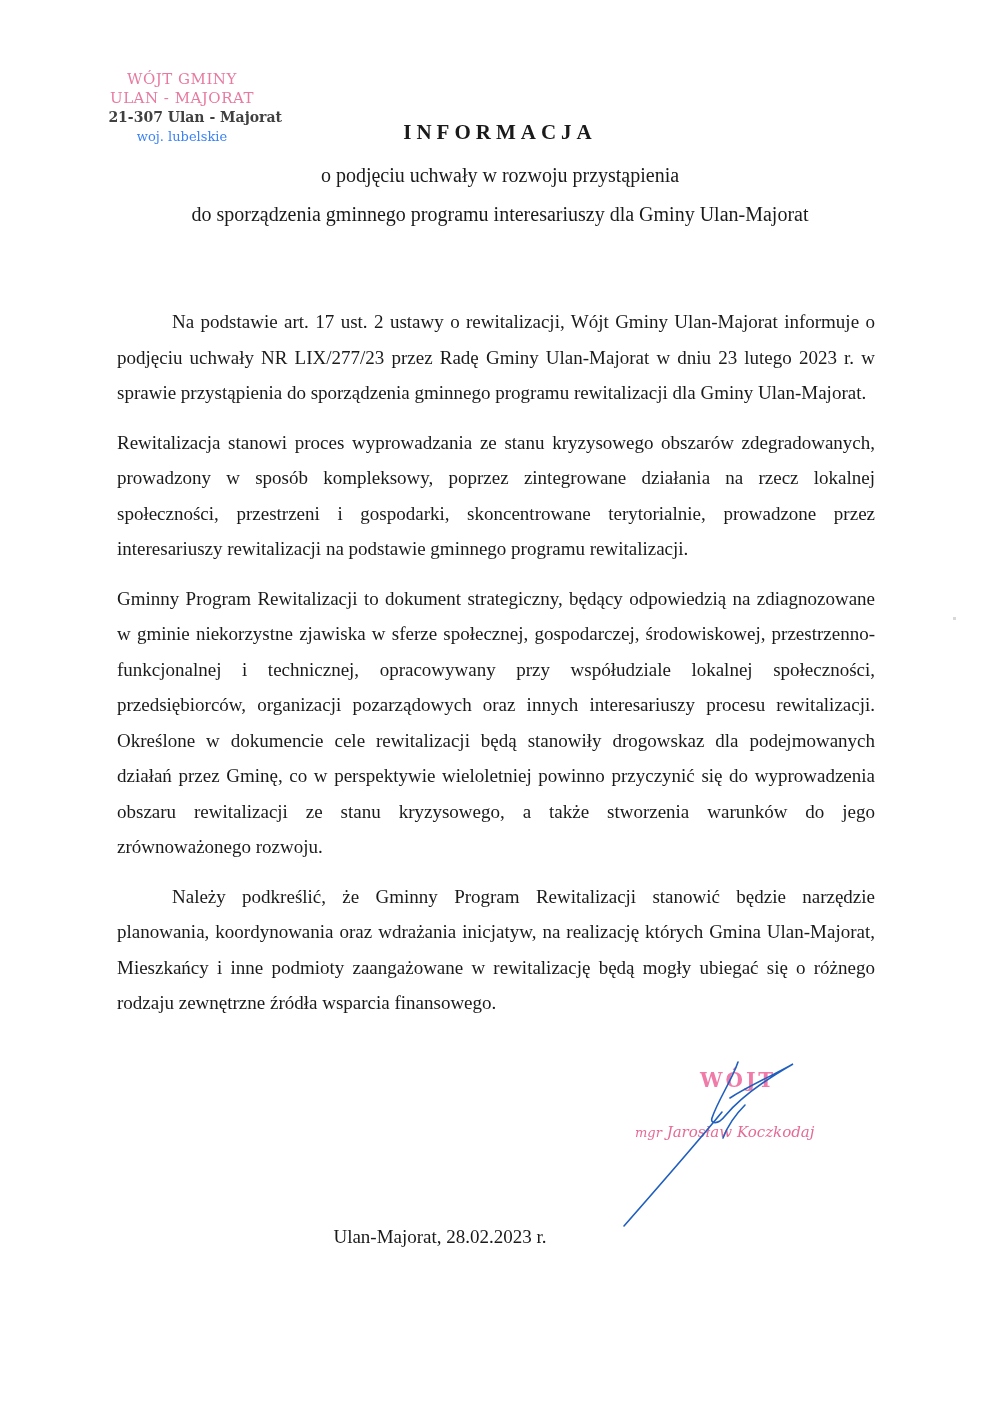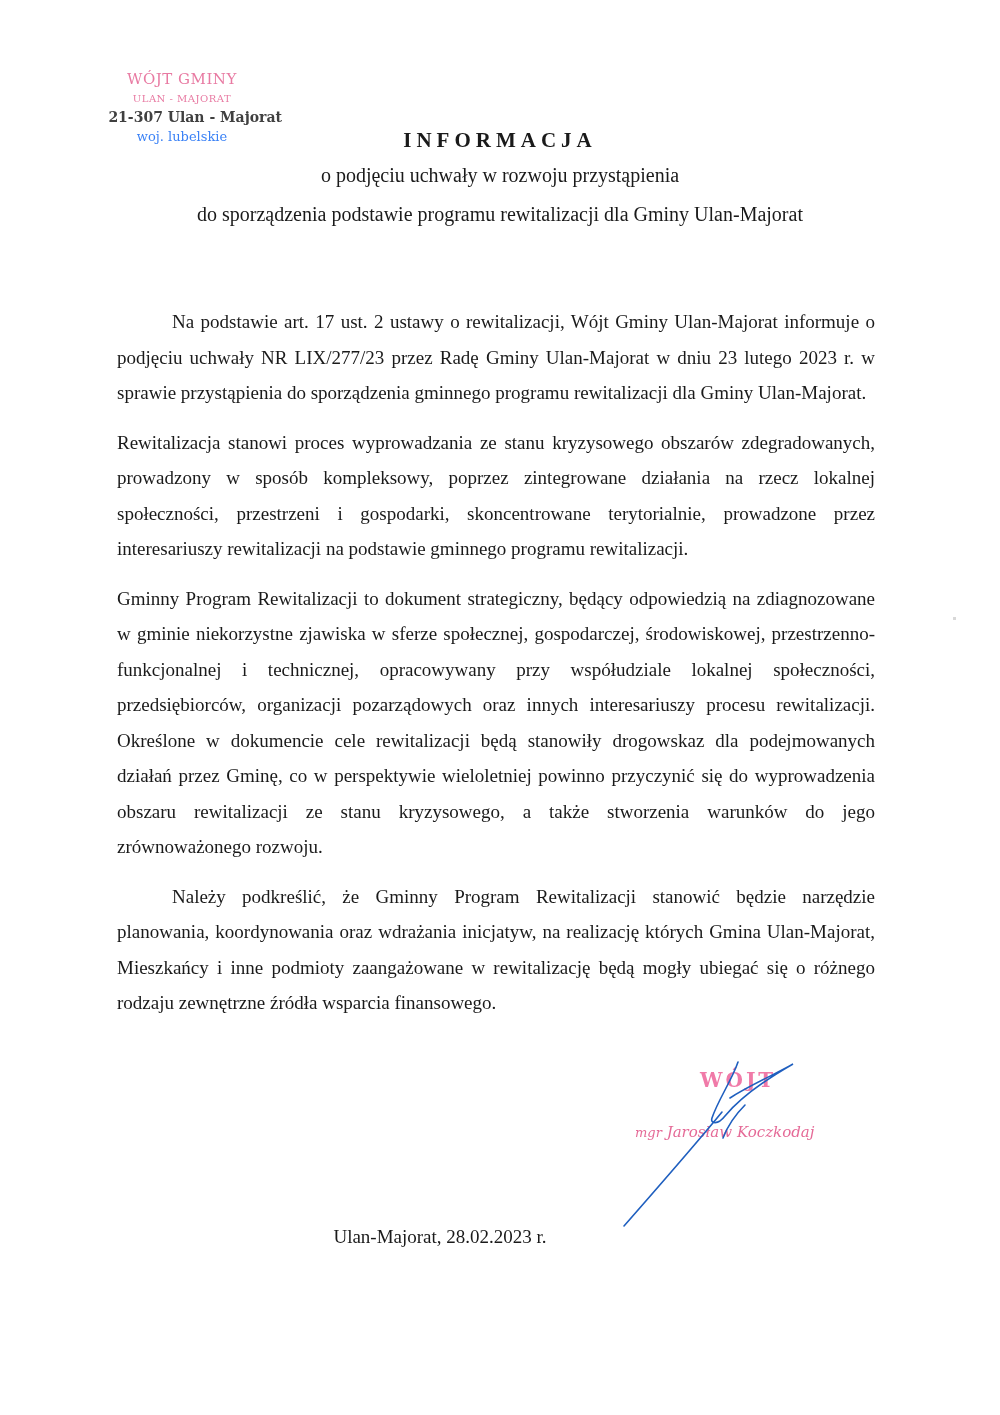--- a/index.html
+++ b/index.html
@@ -2,24 +2,24 @@
 <html><head>
 <meta charset="utf-8">
 <style>
   html, body { margin: 0; padding: 0; background: #ffffff; }
   body { width: 1000px; height: 1415px; position: relative; overflow: hidden;
          font-family: "Liberation Serif", "DejaVu Serif", serif; color: #1a1a1a; }
   .stamp { position: absolute; left: 82px; top: 70px; width: 200px; text-align: center;
            color: #e87aa2; font-family: "DejaVu Serif", "Liberation Serif", serif; line-height: 19px; }
   .stamp div { white-space: nowrap; }
   .stamp .s1 { font-size: 15px; letter-spacing: 0.5px; }
-  .stamp .s2 { font-size: 10px; letter-spacing: 0.5px; }
+  .stamp .s2 { font-size: 15px; letter-spacing: 0.5px; }
   .stamp .s3 { font-size: 14px; font-weight: bold; color: #404040; text-align: right; }
   .stamp .s4 { font-size: 13px; color: #3b82f6; }
-  .title { position: absolute; left: 0; width: 1000px; top: 128px; text-align: center;
+  .title { position: absolute; left: 0; width: 1000px; top: 120px; text-align: center;
            font-size: 21px; font-weight: bold; letter-spacing: 5px; }
   .sub { position: absolute; left: 0; width: 1000px; text-align: center; font-size: 20px; }
   .sub1 { top: 164px; }
   .sub2 { top: 203px; }
   .body-text { position: absolute; left: 117px; width: 758px; top: 290px; font-size: 19px; line-height: 35.5px; }
   .para { margin: 14px 0 12px 0; text-align: justify; }
   .indent { text-indent: 55px; }
   .sign-block { position: absolute; left: 600px; top: 1050px; width: 280px; height: 180px; }
   .sign-wojt { position: absolute; left: 100px; top: 18px; color: #f07aa8; font-weight: bold;
                font-size: 20px; letter-spacing: 3px; font-family: "DejaVu Serif", serif; }
@@ -35,21 +35,21 @@
 
 <div class="stamp">
   <div class="s1">WÓJT GMINY</div>
   <div class="s2">ULAN - MAJORAT</div>
   <div class="s3">21-307 Ulan - Majorat</div>
   <div class="s4">woj. lubelskie</div>
 </div>
 
 <div class="title">INFORMACJA</div>
 <div class="sub sub1">o podjęciu uchwały w rozwoju przystąpienia</div>
-<div class="sub sub2">do sporządzenia podstawie programu rewitalizacji dla Gminy Ulan-Majorat</div>
+<div class="sub sub2">do sporządzenia gminnego programu interesariuszy dla Gminy Ulan-Majorat</div>
 
 <div class="body-text">
   <p class="para indent">Na podstawie art. 17 ust. 2 ustawy o rewitalizacji, Wójt Gminy Ulan-Majorat informuje o podjęciu uchwały NR LIX/277/23 przez Radę Gminy Ulan-Majorat w dniu 23 lutego 2023 r. w sprawie przystąpienia do sporządzenia gminnego programu rewitalizacji dla Gminy Ulan-Majorat.</p>
   <p class="para">Rewitalizacja stanowi proces wyprowadzania ze stanu kryzysowego obszarów zdegradowanych, prowadzony w sposób kompleksowy, poprzez zintegrowane działania na rzecz lokalnej społeczności, przestrzeni i gospodarki, skoncentrowane terytorialnie, prowadzone przez interesariuszy rewitalizacji na podstawie gminnego programu rewitalizacji.</p>
   <p class="para">Gminny Program Rewitalizacji to dokument strategiczny, będący odpowiedzią na zdiagnozowane w gminie niekorzystne zjawiska w sferze społecznej, gospodarczej, środowiskowej, przestrzenno-funkcjonalnej i technicznej, opracowywany przy współudziale lokalnej społeczności, przedsiębiorców, organizacji pozarządowych oraz innych interesariuszy procesu rewitalizacji. Określone w dokumencie cele rewitalizacji będą stanowiły drogowskaz dla podejmowanych działań przez Gminę, co w perspektywie wieloletniej powinno przyczynić się do wyprowadzenia obszaru rewitalizacji ze stanu kryzysowego, a także stworzenia warunków do jego zrównoważonego rozwoju.</p>
   <p class="para indent">Należy podkreślić, że Gminny Program Rewitalizacji stanowić będzie narzędzie planowania, koordynowania oraz wdrażania inicjatyw, na realizację których Gmina Ulan-Majorat, Mieszkańcy i inne podmioty zaangażowane w rewitalizację będą mogły ubiegać się o różnego rodzaju zewnętrzne źródła wsparcia finansowego.</p>
 </div>
 
 <div class="sign-block">
   <div class="sign-wojt">WÓJT</div>

